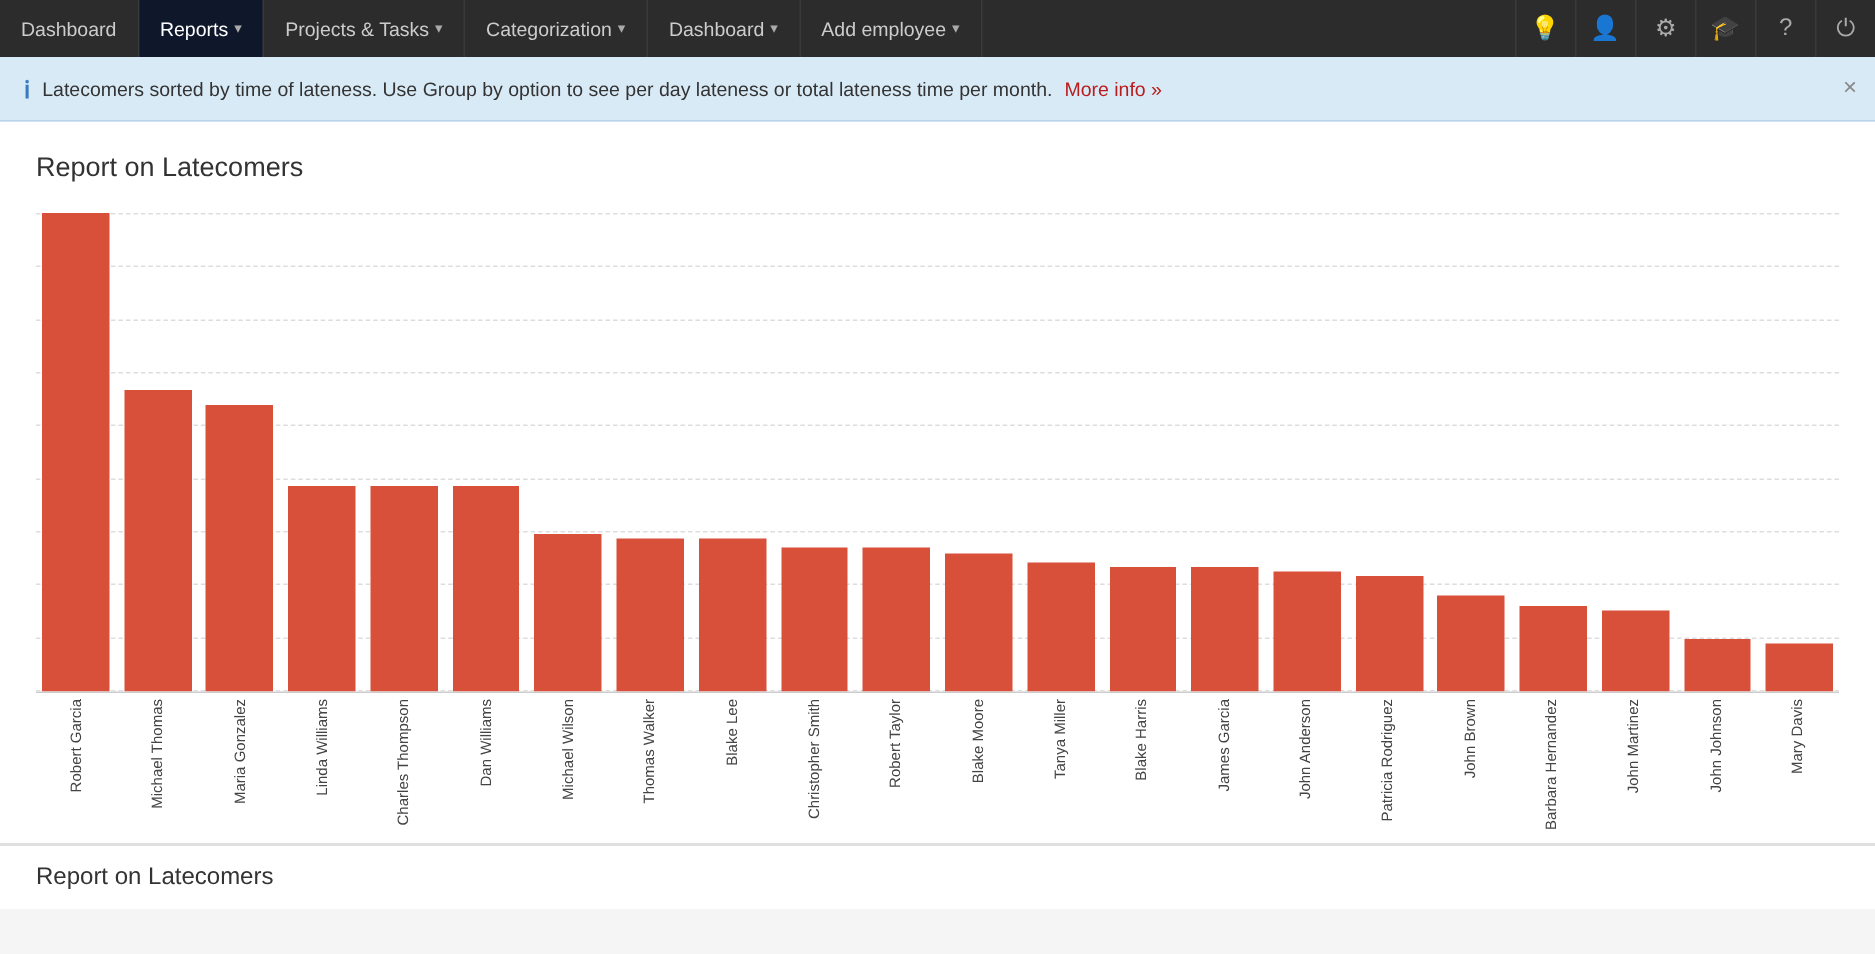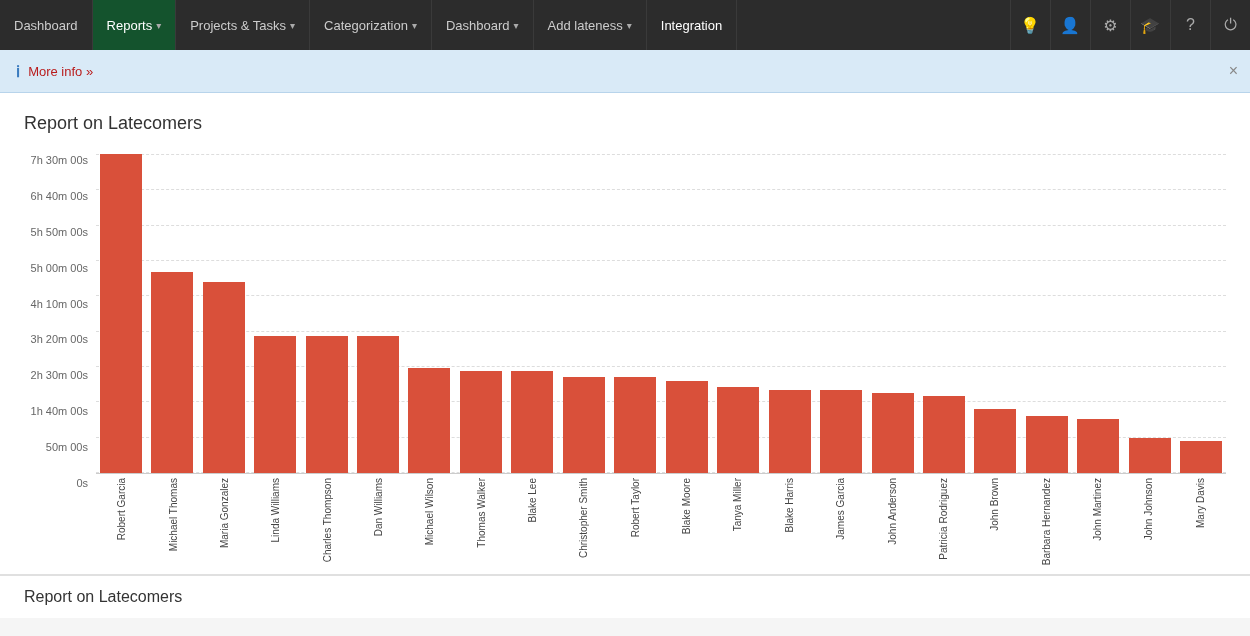--- a/index.html
+++ b/index.html
@@ -3,34 +3,34 @@
   <meta charset="utf-8">
   <style>
     * { box-sizing: border-box; margin: 0; padding: 0; }
     body { font-family: Arial, sans-serif; font-size: 13px; background: #f5f5f5; }
 
     
     .navbar {
       background: #2c2c2c;
       display: flex;
       align-items: stretch;
-      height: 50px;
+      height: 38px;
     }
     .nav-item {
       display: flex;
       align-items: center;
       padding: 0 14px;
       color: #ccc;
       cursor: pointer;
       white-space: nowrap;
       font-size: 13px;
       gap: 4px;
       border-right: 1px solid #3a3a3a;
     }
-    .nav-item.active { background: #14532d; color: #fff; }
+    .nav-item.active { background: #0f172a; color: #fff; }
     .nav-item.plain { color: #fff; }
     .nav-chevron { font-size: 10px; color: #aaa; }
     .nav-spacer { flex: 1; }
     .nav-icons {
       display: flex;
       align-items: stretch;
     }
     .nav-icon-btn {
       display: flex;
       align-items: center;
@@ -203,60 +203,46 @@
   </div>
   <div class="nav-item">
     <span>Categorization</span>
     <span class="nav-chevron">▾</span>
   </div>
   <div class="nav-item">
     <span>Dashboard</span>
     <span class="nav-chevron">▾</span>
   </div>
   <div class="nav-item">
-    <span>Add lateness</span>
-    <span class="nav-chevron">▾</span>
-  </div>
-  <div class="nav-item plain">
-    <span>Integration</span>
+    <span>Add employee</span>
+    <span class="nav-chevron">▾</span>
   </div>
   <div class="nav-spacer"></div>
   <div class="nav-icons">
     <div class="nav-icon-btn">💡</div>
     <div class="nav-icon-btn">👤</div>
     <div class="nav-icon-btn">⚙</div>
     <div class="nav-icon-btn">🎓</div>
     <div class="nav-icon-btn">?</div>
     <div class="nav-icon-btn">⏻</div>
   </div>
 </nav>
 
 <div class="info-banner">
   <span class="info-icon">ℹ</span>
+  <span>Latecomers sorted by time of lateness. Use Group by option to see per day lateness or total lateness time per month.</span>
   <a class="info-link">More info »</a>
   <span class="info-close">×</span>
 </div>
 
 <div class="content">
   <h2 class="report-title">Report on Latecomers</h2>
 
   <div class="chart-container">
 
-    <div class="y-axis" id="y-axis">
-    <div class="y-label">7h 30m 00s</div>
-        <div class="y-label">6h 40m 00s</div>
-        <div class="y-label">5h 50m 00s</div>
-        <div class="y-label">5h 00m 00s</div>
-        <div class="y-label">4h 10m 00s</div>
-        <div class="y-label">3h 20m 00s</div>
-        <div class="y-label">2h 30m 00s</div>
-        <div class="y-label">1h 40m 00s</div>
-        <div class="y-label">50m 00s</div>
-        <div class="y-label">0s</div>
-      </div>
 
     <div class="chart-area">
       <div class="bars-row">
         <div class="grid-lines" id="grid-lines">
             <div class="grid-line"></div>
             <div class="grid-line"></div>
             <div class="grid-line"></div>
             <div class="grid-line"></div>
             <div class="grid-line"></div>
             <div class="grid-line"></div>

